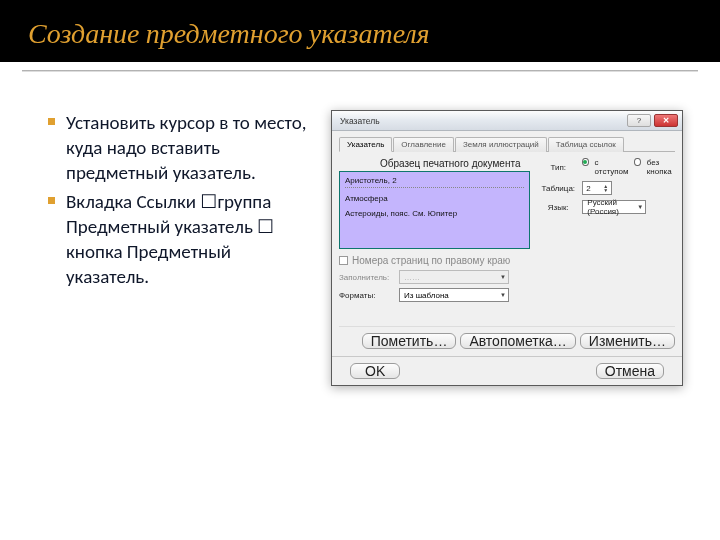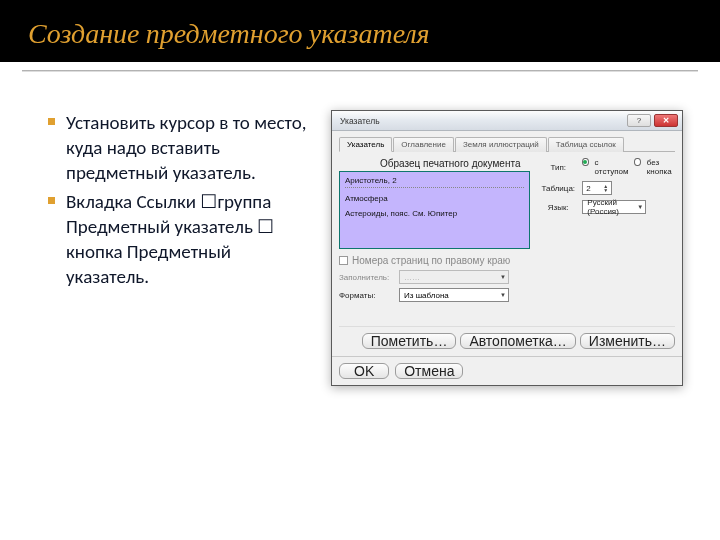--- a/index.html
+++ b/index.html
@@ -161,22 +161,22 @@
     border-top: 1px solid #ddd; padding-top:6px;
   }
   .btn {
     height:16px; padding:0 8px;
     border:1px solid #9c9c9c; border-radius:6px;
     background:linear-gradient(to bottom,#fdfdfd,#e5e5e5);
     font-size:14px; color:#222; display:flex;align-items:center;
   }
   .dlg-footer {
     border-top:1px solid #c9c9c9;
-    padding:6px 7px;
-    display:flex; justify-content:flex-start; gap:6px;
+    padding:6px 18px;
+    display:flex; justify-content:space-between; gap:6px;
     background:#f0f0f0;
   }
   .btn-ok { padding:0 14px;}
 </style>
 </head>
 <body>
 
 <div class="header">
   <div class="title">Создание предметного указателя</div>
 </div>

